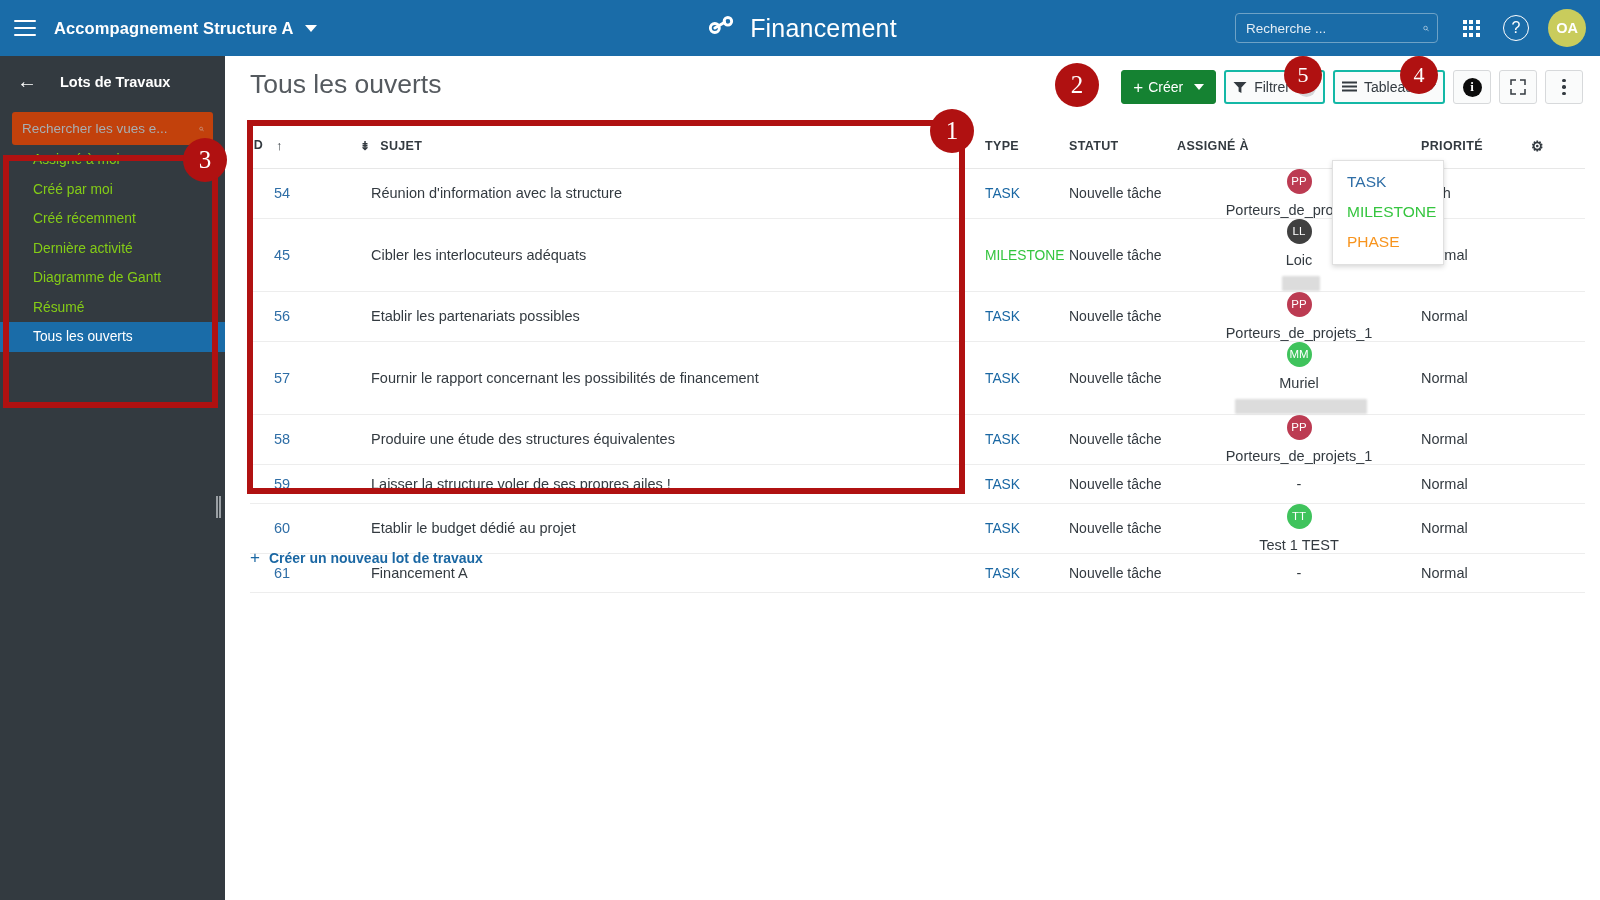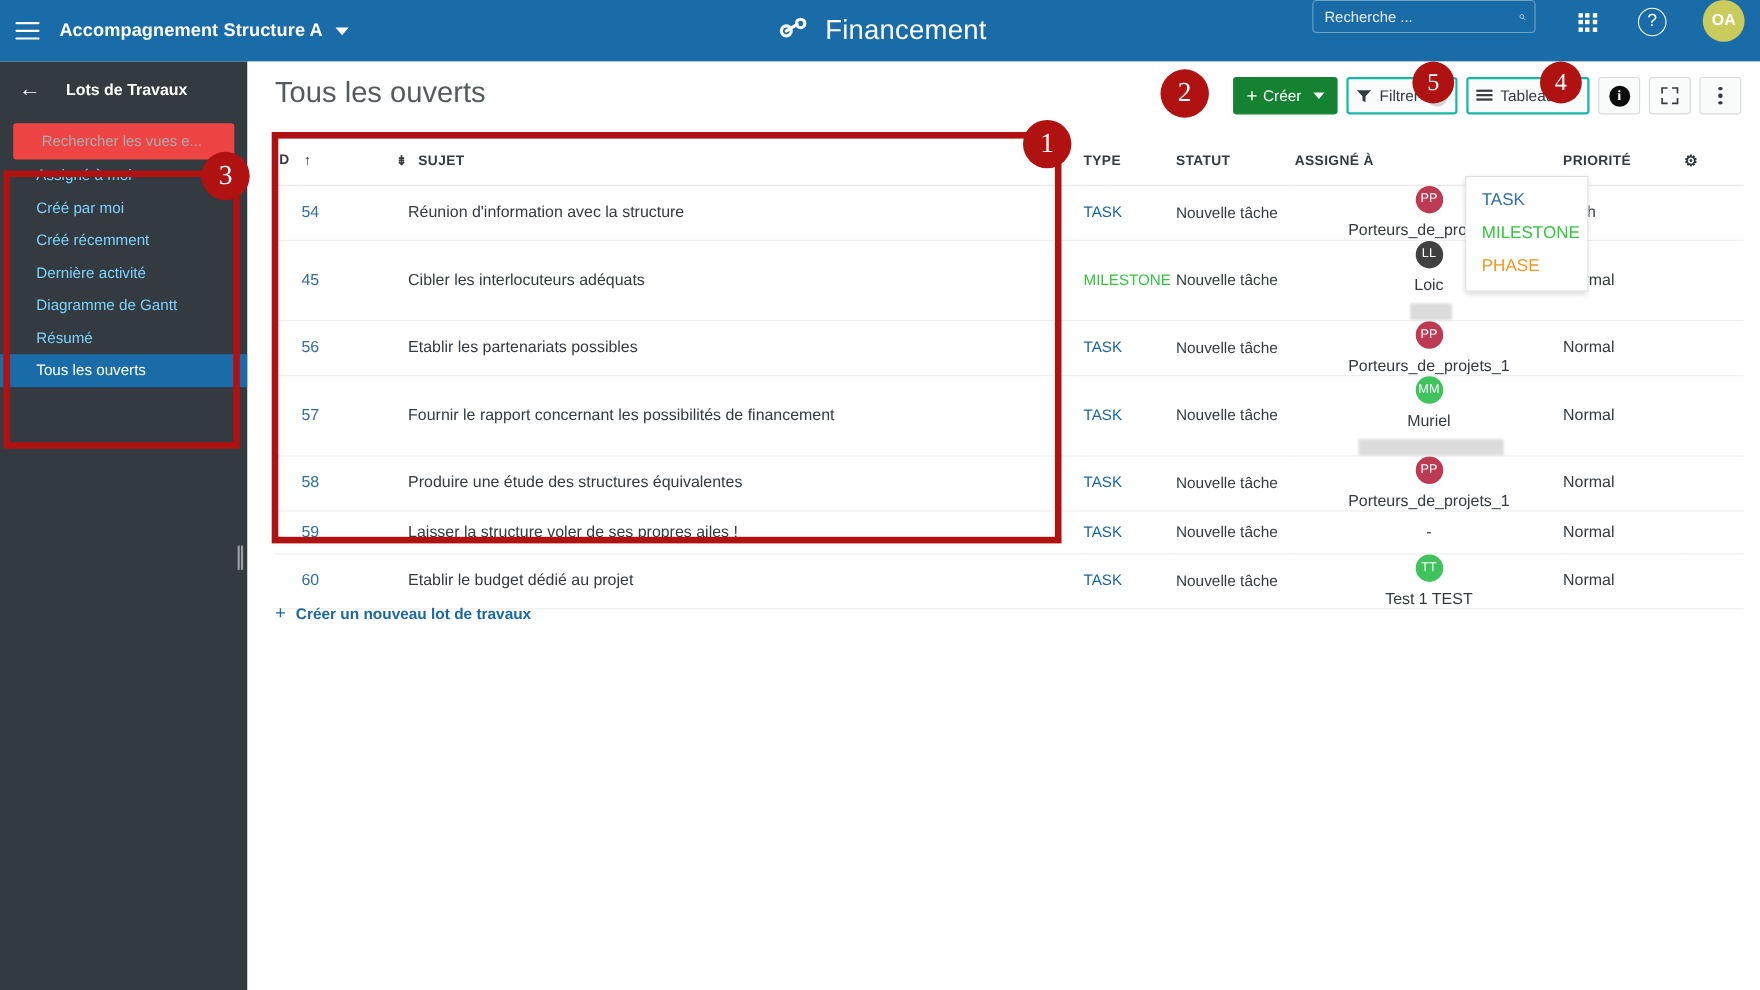--- a/index.html
+++ b/index.html
@@ -37,21 +37,21 @@
   .logo-wrap {
     position: absolute; left: 50%; top: 50%;
     transform: translate(-50%, -50%);
     display: flex; align-items: center; gap: 11px;
   }
   .logo-mark { width: 36px; height: 26px; }
   .logo-text { color: #ffffff; font-size: 25px; font-weight: 400; letter-spacing: .2px; }
 
   .header-right {
     position: absolute; right: 14px; top: 0; height: 56px;
-    display: flex; gap: 14px;
+    display: flex; align-items: center; gap: 0;
   }
   .search-box {
     width: 203px; height: 30px;
     border: 1px solid #6ea2c6; border-radius: 4px;
     display: flex; align-items: center; padding: 0 8px 0 10px;
     background: transparent;
   }
   .search-box input {
     flex: 1; border: none; outline: none; background: transparent;
     color: #ffffff; font-size: 13.5px; font-family: inherit;
@@ -91,42 +91,42 @@
   .sidebar-head {
     height: 52px; display: flex; align-items: center; padding-left: 17px;
   }
   .back-arrow {
     width: 20px; height: 20px; color: #fff; font-size: 20px; line-height: 18px;
     cursor: pointer; margin-right: 23px;
   }
   .sidebar-title { color: #ffffff; font-size: 14.5px; font-weight: 700; }
   .views-search {
     margin: 4px 12px 0 12px; height: 33px;
-    background: #ef4444; border-radius: 3px;
-    display: flex; align-items: center; padding: 0 9px 0 26px;
+    background: #c2410c; border-radius: 3px;
+    display: flex; align-items: center; padding: 0 9px 0 10px;
   }
   .views-search input {
     flex: 1; border: none; outline: none; background: transparent;
     color: #ffffff; font-size: 13.5px; font-family: inherit;
   }
   .views-search input::placeholder { color: #a8aeb3; opacity: 1; }
   .section-label {
     display: flex; align-items: center; gap: 11px;
     padding: 0 0 0 16px; height: 38px; margin-top: 9px;
     color: #9ba1a6; font-size: 12.5px; font-weight: 400; letter-spacing: .45px;
     cursor: pointer;
   }
   .chevron-up {
     width: 0; height: 0;
     border-left: 5px solid transparent; border-right: 5px solid transparent;
     border-bottom: 6px solid #9ba1a6;
   }
   .nav-item {
     height: 29.5px; display: flex; align-items: center;
-    padding-left: 33px; color: #7dd3fc; font-size: 13.8px; cursor: pointer;
+    padding-left: 33px; color: #84cc16; font-size: 13.8px; cursor: pointer;
   }
   .nav-item.active { background: #1a6ca8; color: #ffffff; }
   .sb-scroll-handle {
     position: absolute; left: 216px; top: 440px;
     width: 5px; height: 22px;
     border-left: 2px solid #9a9fa4; border-right: 2px solid #9a9fa4;
   }
 
   
   .main {
@@ -522,20 +522,33 @@
             <td class="col-status"><span class="status-txt">Nouvelle tâche</span></td>
             <td class="col-assignee">
               <div class="assignee-cell">
                 <span class="av av-green2">TT</span>
                 <span>Test 1 TEST</span>
               </div>
             </td>
             <td class="col-priority">Normal</td>
             <td class="col-gear"></td>
           </tr>
+          <tr>
+            <td class="col-id"><span class="id-link">61</span></td>
+            <td class="col-subject">Financement A</td>
+            <td class="col-type"><span class="type-task">TASK</span></td>
+            <td class="col-status"><span class="status-txt">Nouvelle tâche</span></td>
+            <td class="col-assignee">
+              <div class="assignee-cell">
+                <span>-</span>
+              </div>
+            </td>
+            <td class="col-priority">Normal</td>
+            <td class="col-gear"></td>
+          </tr>
         </tbody>
     </table>
 
     <div class="create-menu">
       <div class="create-menu-item" style="color:#2f6ea6">TASK</div>
       <div class="create-menu-item" style="color:#35c53f">MILESTONE</div>
       <div class="create-menu-item" style="color:#f7941e">PHASE</div>
     </div>
 
     <div class="create-wp-link">

